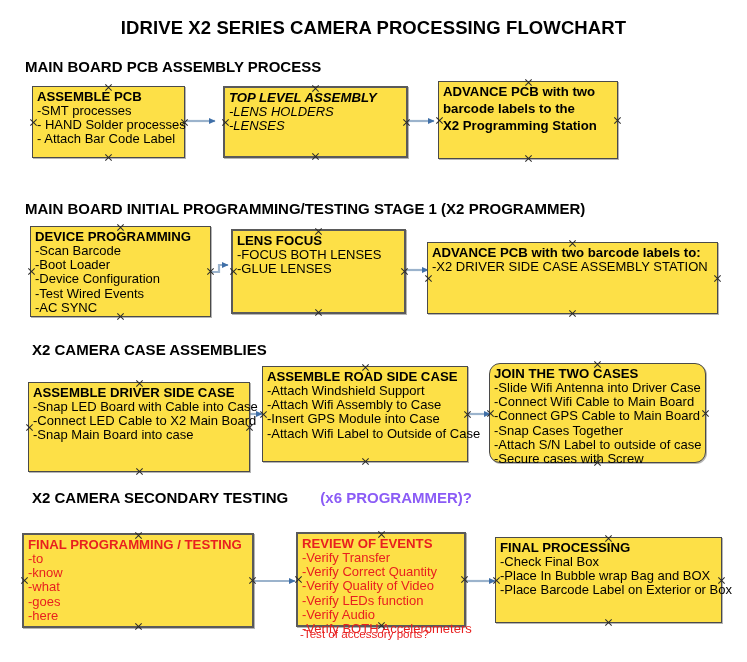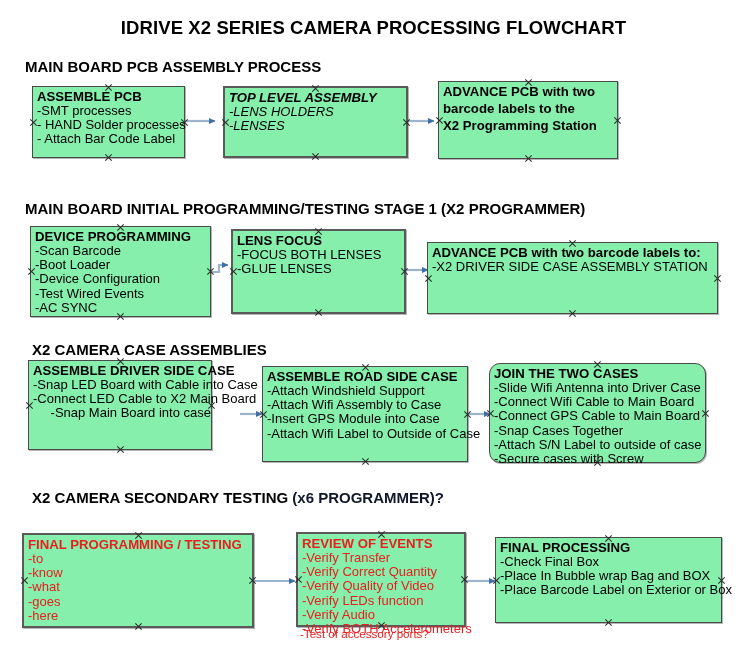--- a/index.html
+++ b/index.html
@@ -32,25 +32,26 @@
     white-space: nowrap;
   }
   .section-head {
     position: absolute;
     font-size: 15px;
     font-weight: bold;
     color: #000000;
     white-space: nowrap;
   }
   .section-head .accent {
-    color: #0f172a;
+    color: #8b5cf6;
+    margin-left: 28px;
   }
   .node {
     position: absolute;
-    background: #86efac;
+    background: #fde047;
     border: 1px solid #4a4a4a;
     box-sizing: border-box;
     box-shadow: 1px 1px 0 rgba(120,120,120,0.55);
     overflow: visible;
   }
   .node .ntitle {
     font-size: 13.2px;
     font-weight: bold;
     color: #000000;
     line-height: 15px;
@@ -188,21 +189,21 @@
   <span class="handle" style="left:50%; top:0;"></span>
   <span class="handle" style="left:50%; top:100%;"></span>
   <span class="handle" style="left:0; top:50%;"></span>
   <span class="handle" style="left:100%; top:50%;"></span>
 </div>
 
 <div class="section-head" style="left:32px; top:341px;">
   <span>X2 CAMERA CASE ASSEMBLIES</span>
 </div>
 
-<div class="node" style="left:28px; top:360px; width:184px; height:90px;text-align:right;">
+<div class="node" style="left:28px; top:382px; width:222px; height:90px;">
   <div class="ntitle">ASSEMBLE DRIVER SIDE CASE</div>
   <div class="nline">-Snap LED Board with Cable into Case</div>
   <div class="nline">-Connect LED Cable to X2 Main Board</div>
   <div class="nline">-Snap Main Board into case</div>
   <span class="handle" style="left:50%; top:0;"></span>
   <span class="handle" style="left:50%; top:100%;"></span>
   <span class="handle" style="left:0; top:50%;"></span>
   <span class="handle" style="left:100%; top:50%;"></span>
 </div>
 

